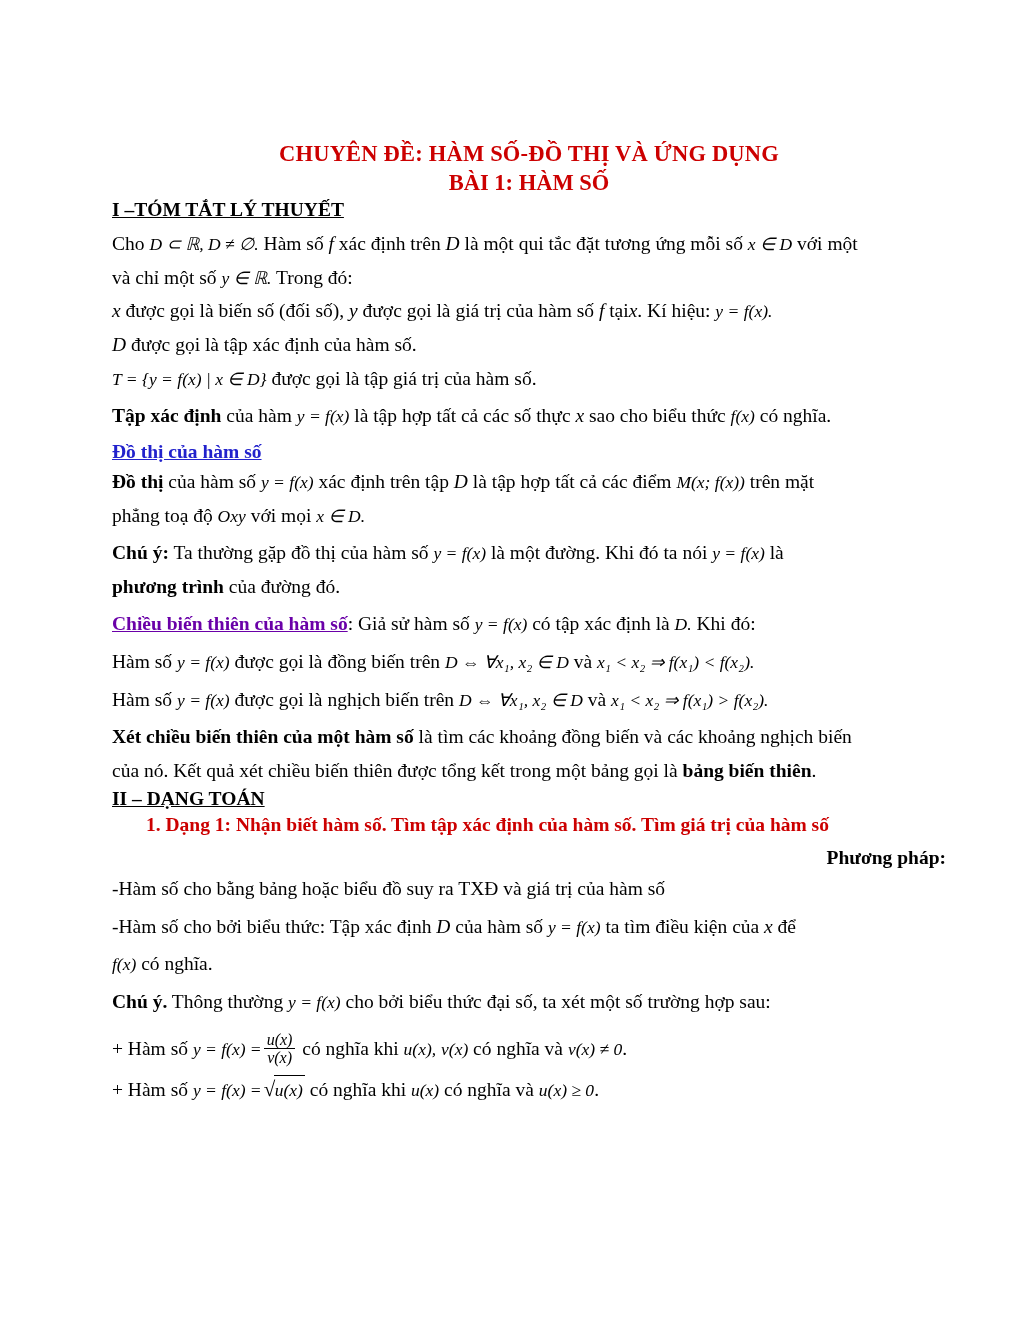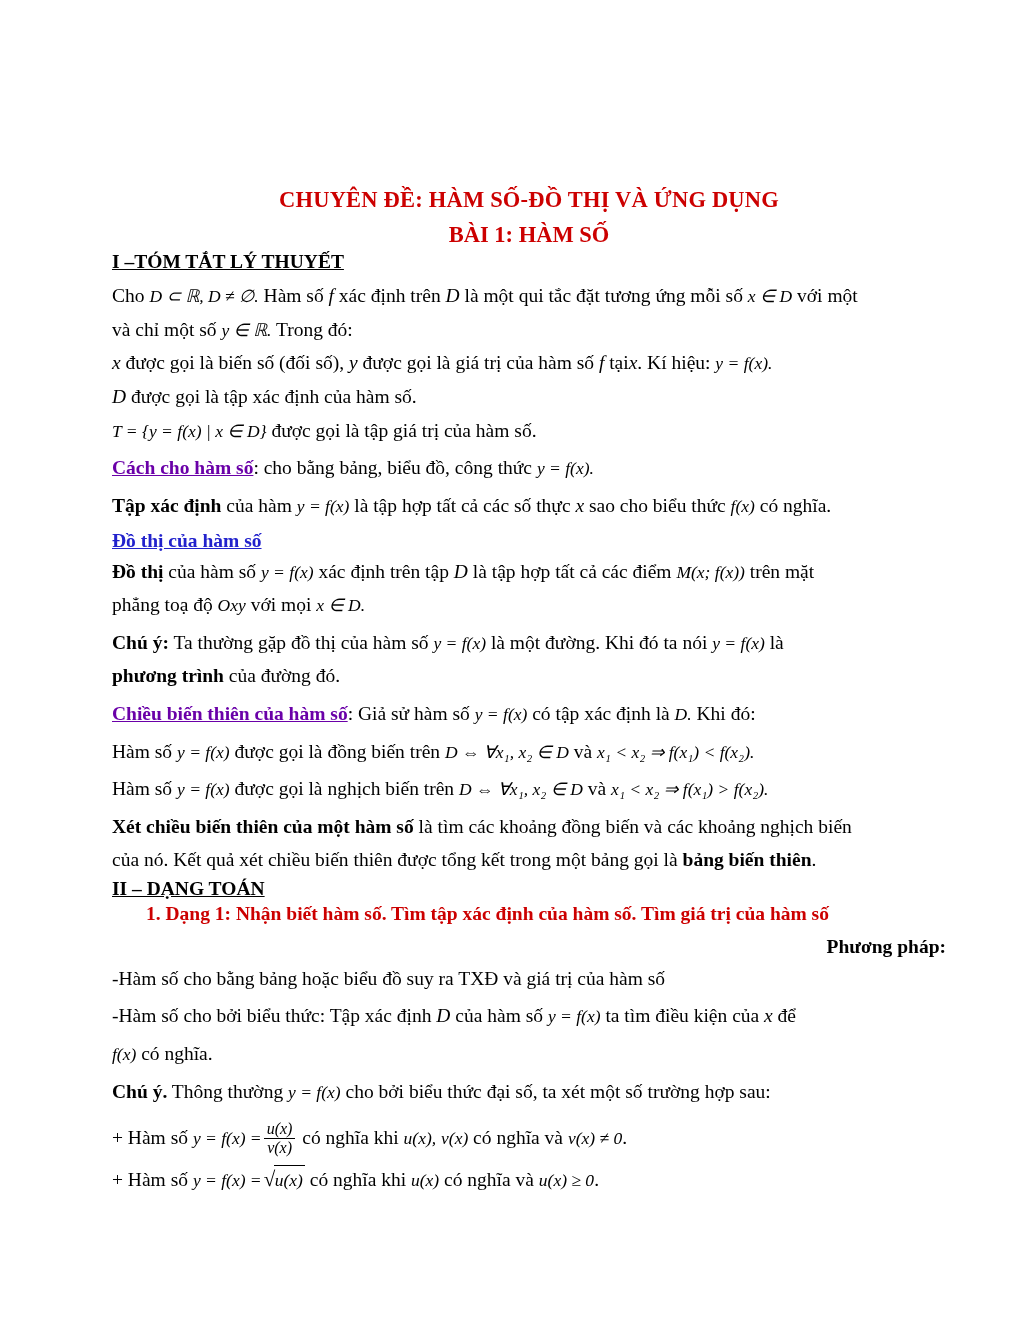--- a/index.html
+++ b/index.html
@@ -20,29 +20,28 @@
     padding: 140px 78px 40px 112px;
     position: relative;
   }
   .title-main {
     text-align: center;
     color: #cc0000;
     font-weight: bold;
     font-size: 22.5px;
     letter-spacing: .2px;
     line-height: 1.22;
-    margin-top: 46px;
   }
   .title-sub {
     text-align: center;
     color: #cc0000;
     font-weight: bold;
     font-size: 22.5px;
     line-height: 1.22;
-    margin-top: 8px;
+    margin-top: 2px;
   }
   .h-section {
     font-weight: bold;
     font-size: 19.5px;
     text-decoration: underline;
     line-height: 1.3;
   }
   .h-blue {
     color: #2222cc;
     font-weight: bold;
@@ -164,24 +163,20 @@
   <div class="p tight">
     <span class="it">D</span>
     <span>được gọi là tập xác định của hàm số.</span>
   </div>
 
   <div class="p tight">
     <span class="m">T = {y = f(x) | x ∈ D}</span>
     <span>được gọi là tập giá trị của hàm số.</span>
   </div>
 
-  <div class="p">
-    <span class="h-purple">Cách cho hàm số</span><span>: cho bằng bảng, biểu đồ, công thức</span>
-    <span class="m">y = f(x).</span>
-  </div>
 
   <div class="p">
     <span class="b">Tập xác định</span>
     <span>của hàm</span>
     <span class="m">y = f(x)</span>
     <span>là tập hợp tất cả các số thực</span>
     <span class="it">x</span>
     <span>sao cho biểu thức</span>
     <span class="m">f(x)</span>
     <span>có nghĩa.</span>

